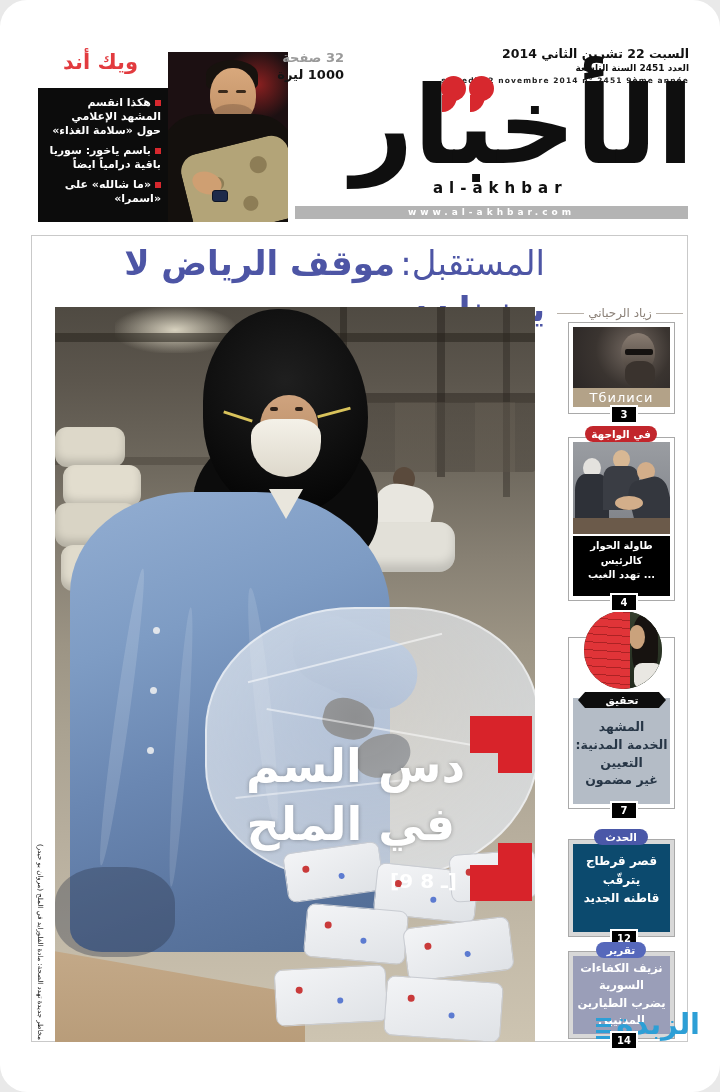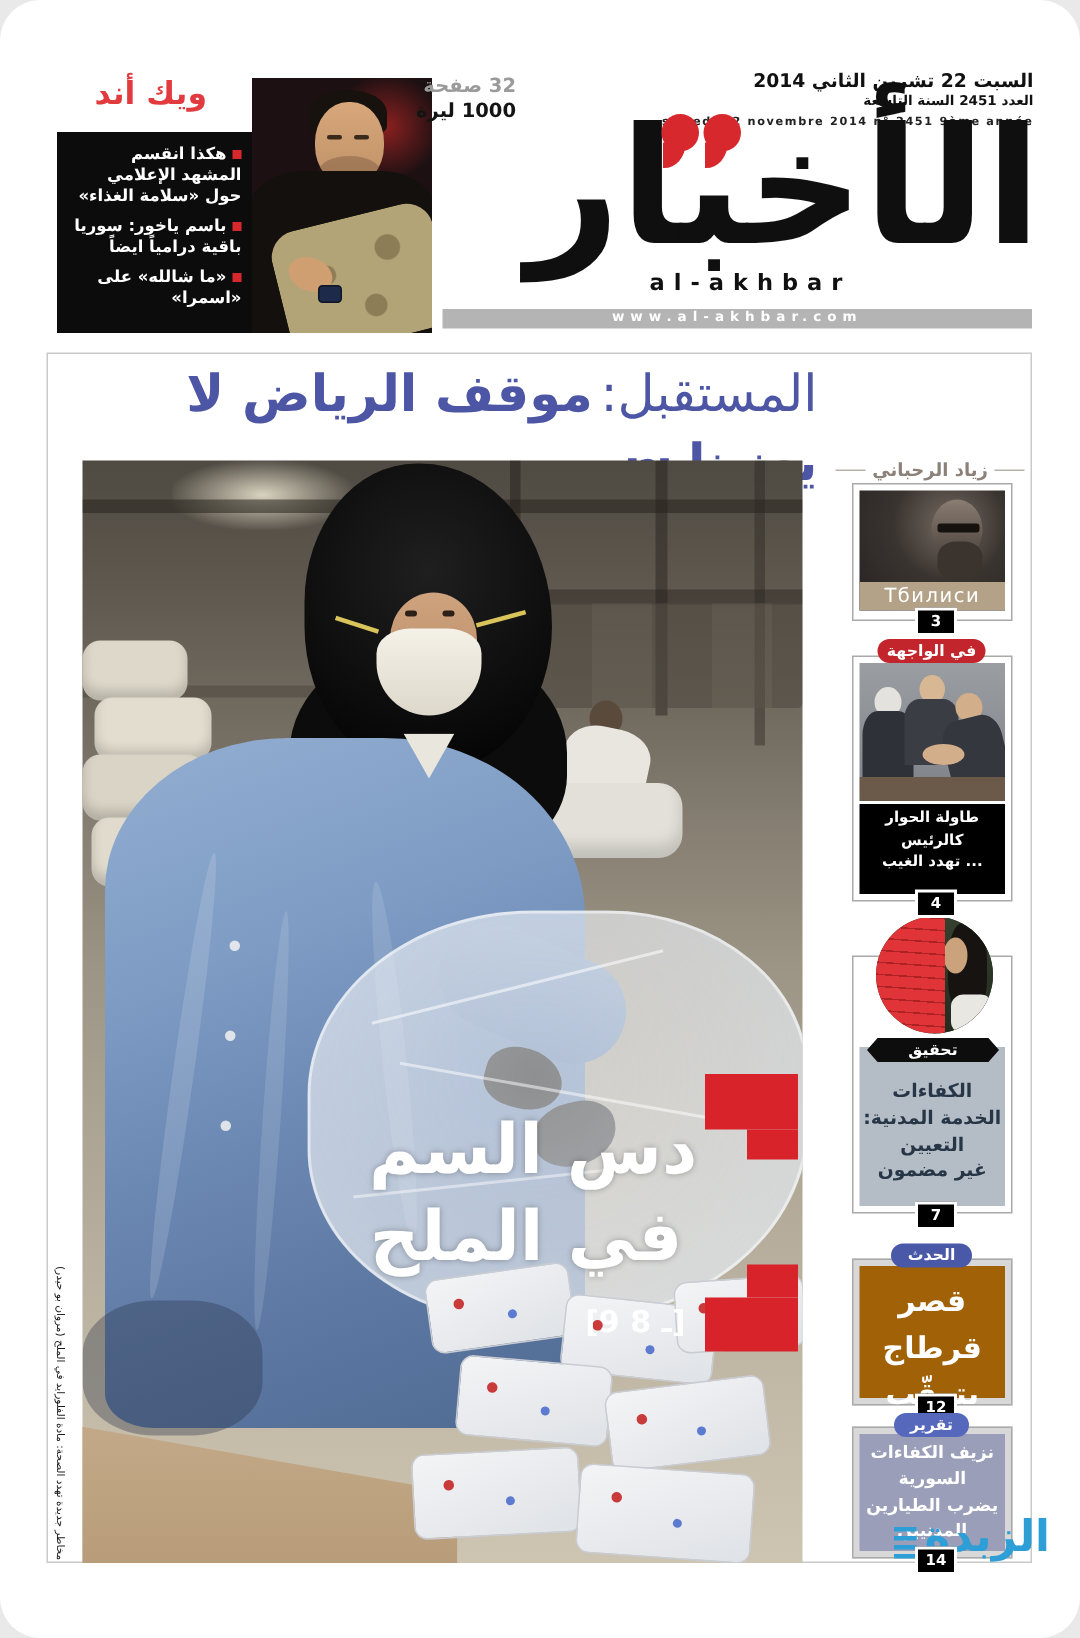--- a/index.html
+++ b/index.html
@@ -38,21 +38,21 @@
   .mainphoto{left:55px;top:307px;width:480px;height:735px;overflow:hidden;
      background:linear-gradient(180deg,#4f4a42 0%,#5c564d 10%,#6f695e 22%,#878073 34%,#9c9484 46%,#aaa291 58%,#b7ae9d 72%,#c3baa8 86%,#cdc4b1 100%);}
   .ov-line{color:#fff;font-weight:800;direction:rtl;text-shadow:0 0 4px rgba(0,0,0,.3);z-index:6;}
   .ov-ref{color:#fff;font-weight:bold;font-size:20px;direction:ltr;z-index:6;letter-spacing:2px;}
   .redpc{background:#d8232a;z-index:5;}
   .pack{background:linear-gradient(160deg,#f3f4f6,#dfe2e6);border:1px solid #c9ccd2;border-radius:9px;}
   .pack::before{content:"";position:absolute;left:18%;top:30%;width:7px;height:7px;background:#c93a3a;border-radius:50%;}
   .pack::after{content:"";position:absolute;left:55%;top:55%;width:6px;height:6px;background:#3a5fc9;border-radius:50%;opacity:.8;}
   
   .tab1{left:557px;top:306px;width:126px;display:flex;align-items:center;color:#8b8178;
-        font-size:12px;font-weight:bold;direction:rtl;}
+        font-size:12px;font-weight:normal;direction:rtl;}
   .tab1 .ln{flex:1;height:1px;background:#b9b2aa;}
   .tab1 .lbl{padding:0 4px;white-space:nowrap;}
   .frame{border:1px solid #a9a9a9;background:#fff;box-sizing:border-box;}
   .pgbadge{width:24px;height:15px;background:#000;border:2px solid #fff;color:#fff;
            font-size:10px;font-weight:bold;text-align:center;line-height:15px;z-index:4;}
   .pill{color:#fff;font-weight:bold;font-size:10.5px;border-radius:9px;padding:2px 0;text-align:center;z-index:4;direction:rtl;}
   .ribbon{background:#0d0d0d;color:#fff;font-size:10.5px;font-weight:bold;text-align:center;line-height:16px;
           clip-path:polygon(0 50%,8% 0,92% 0,100% 50%,92% 100%,8% 100%);direction:rtl;z-index:4;}
   .sbtext{text-align:center;font-weight:bold;direction:rtl;}
   
@@ -209,38 +209,38 @@
       <div>كالرئيس</div>
       <div>... تهدد الغيب</div>
     </div>
   </div>
   <div class="abs pgbadge" style="left:610px;top:593px;">4</div>
 
   <div class="abs frame" style="left:568px;top:637px;width:107px;height:172px;">
     <div class="abs" style="left:4px;top:60px;right:4px;bottom:4px;background:#b4bcc6;"></div>
     <div class="abs ribbon" style="left:9px;top:54px;width:88px;height:16px;">تحقيق</div>
     <div class="abs sbtext" style="left:4px;top:80px;width:97px;color:#273646;font-size:12.5px;line-height:1.42;">
-      <div>الكفاءات</div>
+      <div>المشهد</div>
       <div>الخدمة المدنية:</div>
       <div>التعيين</div>
       <div>غير مضمون</div>
     </div>
   </div>
   <div class="abs" style="left:584px;top:611px;width:78px;height:78px;border-radius:50%;overflow:hidden;background:#2a3324;z-index:3;">
     <div class="abs" style="left:38px;top:0;width:40px;height:78px;background:linear-gradient(180deg,#35402e,#222b1e);"></div>
     <div class="abs" style="left:48px;top:4px;width:26px;height:62px;background:#171310;border-radius:40%;"></div>
     <div class="abs" style="left:45px;top:14px;width:16px;height:24px;background:#caa27c;border-radius:50%;"></div>
     <div class="abs" style="left:50px;top:52px;width:28px;height:26px;background:#e9e7e2;border-radius:30%;"></div>
     <div class="abs" style="left:0;top:0;width:46px;height:78px;background:#e03438;background-image:repeating-linear-gradient(4deg,transparent 0 7px,rgba(130,20,20,.55) 7px 8px);"></div>
   </div>
   <div class="abs pgbadge" style="left:610px;top:801px;">7</div>
 
   <div class="abs pill" style="left:594px;top:829px;width:54px;background:#4a58a8;">الحدث</div>
   <div class="abs frame" style="left:568px;top:839px;width:107px;height:98px;background:#d8d8d8;">
-    <div class="abs sbtext" style="left:4px;top:4px;right:4px;bottom:4px;background:#a16207;color:#fff;font-size:20px;line-height:1.55;padding-top:8px;box-sizing:border-box;">
+    <div class="abs sbtext" style="left:4px;top:4px;right:4px;bottom:4px;background:#0c4a6e;color:#fff;font-size:12px;line-height:1.55;padding-top:8px;box-sizing:border-box;">
       <div>قصر قرطاج</div>
       <div>يترقّب</div>
       <div>قاطنه الجديد</div>
     </div>
   </div>
   <div class="abs pgbadge" style="left:610px;top:929px;">12</div>
 
   <div class="abs pill" style="left:596px;top:942px;width:50px;background:#5668bb;">تقرير</div>
   <div class="abs frame" style="left:568px;top:951px;width:107px;height:88px;background:#d8d8d8;">
     <div class="abs sbtext" style="left:4px;top:4px;right:4px;bottom:4px;background:#9a9eb8;color:#fff;font-size:11.5px;line-height:1.5;padding-top:4px;box-sizing:border-box;">

